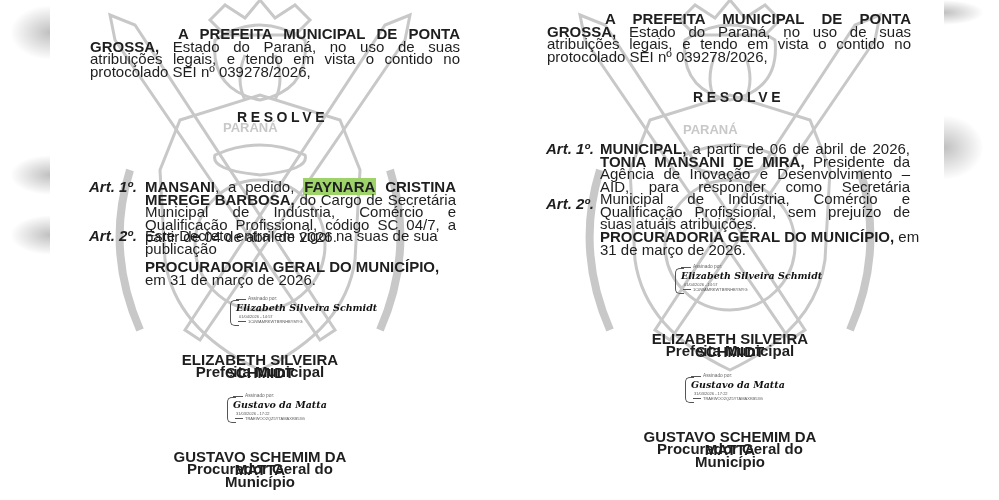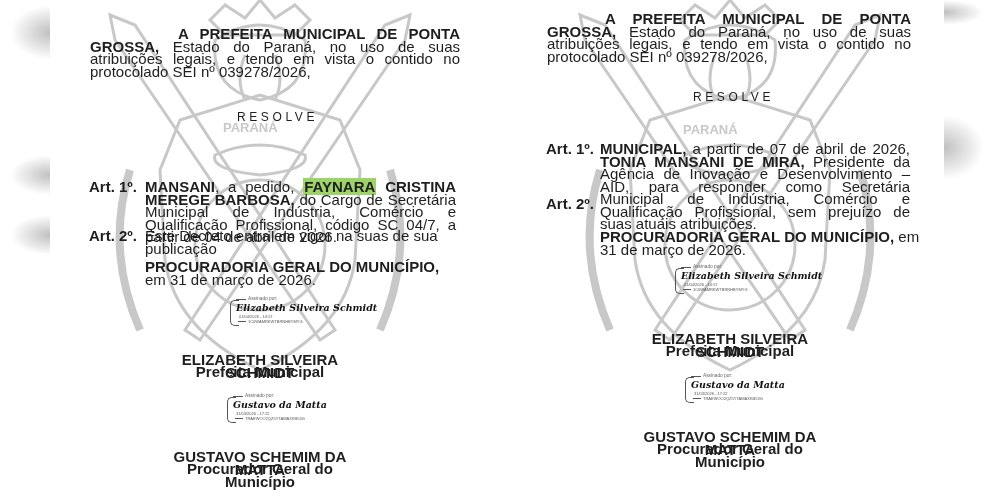--- a/index.html
+++ b/index.html
@@ -19,22 +19,22 @@
     .doc-left { left: 55px; width: 405px; }
     .doc-right { left: 545px; width: 375px; }
 
     .watermark { position: absolute; pointer-events: none; }
     .watermark svg { display: block; }
 
     .txt { position: absolute; font-size: 15px; line-height: 12.5px; color: #1e1e1e; }
     .bold { font-weight: bold; }
     .intro { text-align: justify; }
     .indent { display: inline-block; width: 88px; }
-    .resolve { font-weight: normal; letter-spacing: 3.6px; font-size: 12px; }
-    .art-label { font-weight: bold; }
+    .resolve { font-weight: bold; letter-spacing: 3.6px; font-size: 14px; }
+    .art-label { font-weight: bold; font-style: italic; }
     .art-body { text-align: justify; }
     .hl { background: #9ed36a; padding: 0 1px; margin-top: 20px; }
     .center { text-align: center; }
 
     .stamp { position: absolute; width: 102px; height: 30px; }
     .stamp .bracket { position: absolute; left: 0; top: 4px; width: 8px; height: 24px; border: 1.2px solid #555; border-right: none; border-radius: 5px 0 0 5px; }
     .stamp .by { position: absolute; left: 18px; top: 0; font-size: 4.8px; color: #666; }
     .stamp .by::before { content: ""; position: absolute; left: -12px; top: 3px; width: 10px; height: 1px; background: #555; }
     .stamp .sig { position: absolute; left: 6px; top: 6px; font-family: "DejaVu Serif", serif; font-style: italic; font-size: 9.5px; color: #111; white-space: nowrap; font-weight: bold; }
     .stamp .date { position: absolute; left: 9px; top: 18px; font-size: 4px; color: #555; }
@@ -128,21 +128,21 @@
 
     <div class="txt intro" style="left:2px;top:13px;width:364px;">
       <span class="indent" style="width:58px"></span><span class="bold">A PREFEITA MUNICIPAL DE PONTA GROSSA,</span>
       <span>Estado do Paraná, no uso de suas atribuições legais, e tendo em vista o contido no protocolado SEI nº 039278/2026,</span>
     </div>
 
     <div class="txt resolve" style="left:148px;top:91px;">RESOLVE</div>
 
     <div class="txt art-label" style="left:1px;top:143px;">Art. 1º.</div>
     <div class="txt art-body" style="left:55px;top:143px;width:310px;">
-      <span class="bold">MUNICIPAL,</span><span> a partir de 07 de abril de 2026, </span><span class="bold">TONIA MANSANI DE MIRA,</span><span> Presidente da Agência de Inovação e Desenvolvimento – AID,  para responder como Secretária Municipal de Indústria, Comércio e Qualificação Profissional, sem prejuízo de suas atuais atribuições.</span>
+      <span class="bold">MUNICIPAL,</span><span> a partir de 06 de abril de 2026, </span><span class="bold">TONIA MANSANI DE MIRA,</span><span> Presidente da Agência de Inovação e Desenvolvimento – AID,  para responder como Secretária Municipal de Indústria, Comércio e Qualificação Profissional, sem prejuízo de suas atuais atribuições.</span>
     </div>
 
     <div class="txt art-label" style="left:1px;top:198px;">Art. 2º.</div>
 
     <div class="txt" style="left:55px;top:231px;">
       <span class="bold">PROCURADORIA GERAL DO MUNICÍPIO,</span><span> em 31 de março de 2026.</span>
     </div>
 
     <div class="stamp" style="left:130px;top:264px;">
       <div class="bracket"></div>

